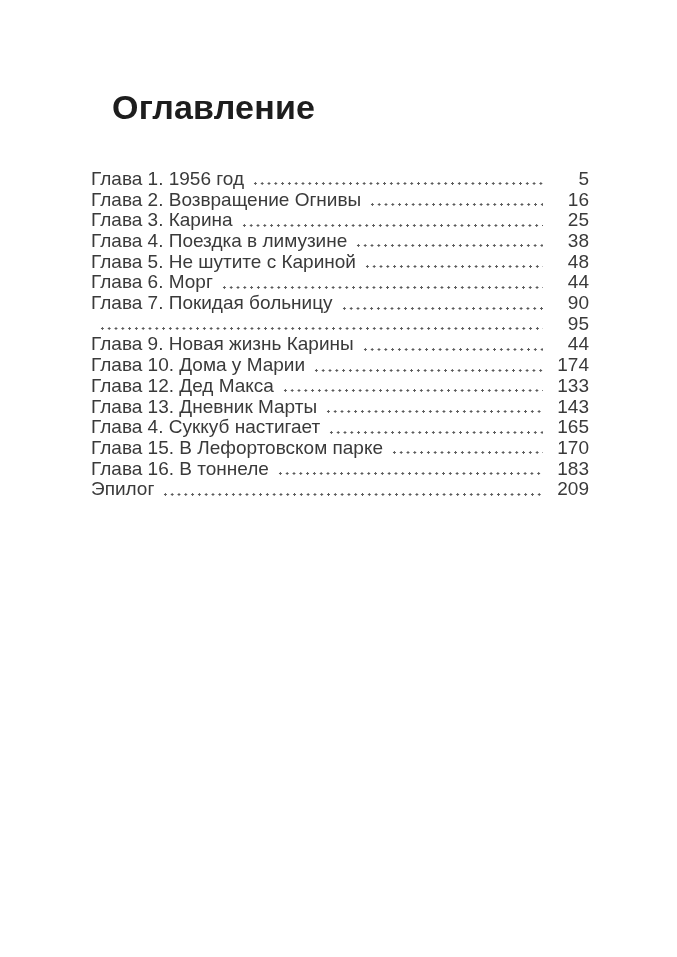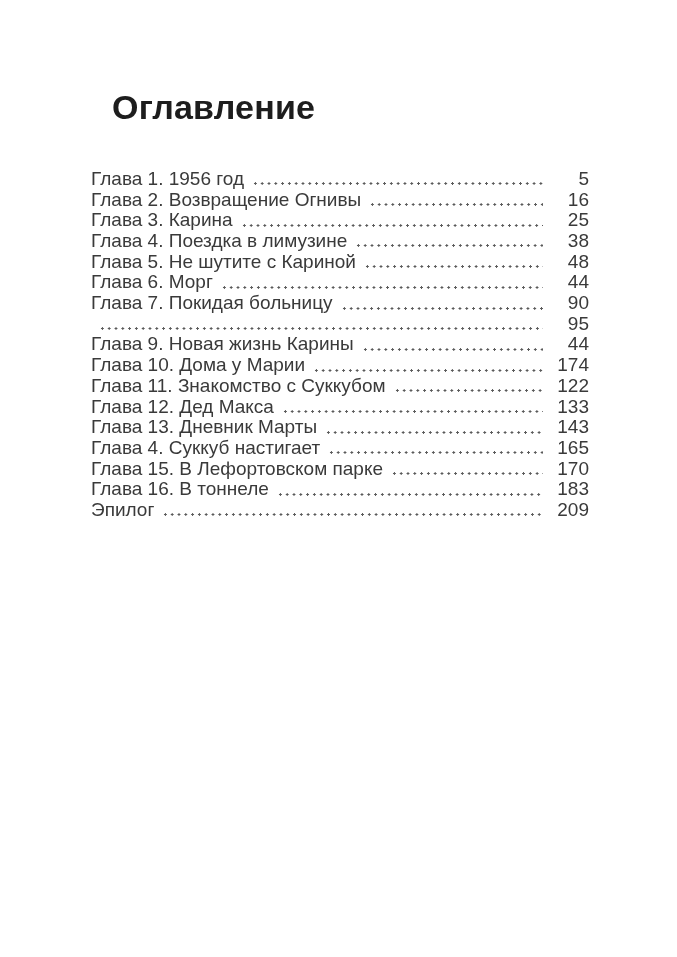--- a/index.html
+++ b/index.html
@@ -110,25 +110,20 @@
         <span class="toc-label">Глава 9. Новая жизнь Карины</span>
         <span class="toc-dots"></span>
         <span class="toc-page">44</span>
       </div>
       <div class="toc-row">
         <span class="toc-label">Глава 10. Дома у Марии</span>
         <span class="toc-dots"></span>
         <span class="toc-page">174</span>
       </div>
       <div class="toc-row">
-        <span class="toc-label">Глава 11. Знакомство с Суккубом</span>
-        <span class="toc-dots"></span>
-        <span class="toc-page">122</span>
-      </div>
-      <div class="toc-row">
         <span class="toc-label">Глава 12. Дед Макса</span>
         <span class="toc-dots"></span>
         <span class="toc-page">133</span>
       </div>
       <div class="toc-row">
         <span class="toc-label">Глава 13. Дневник Марты</span>
         <span class="toc-dots"></span>
         <span class="toc-page">143</span>
       </div>
       <div class="toc-row">

